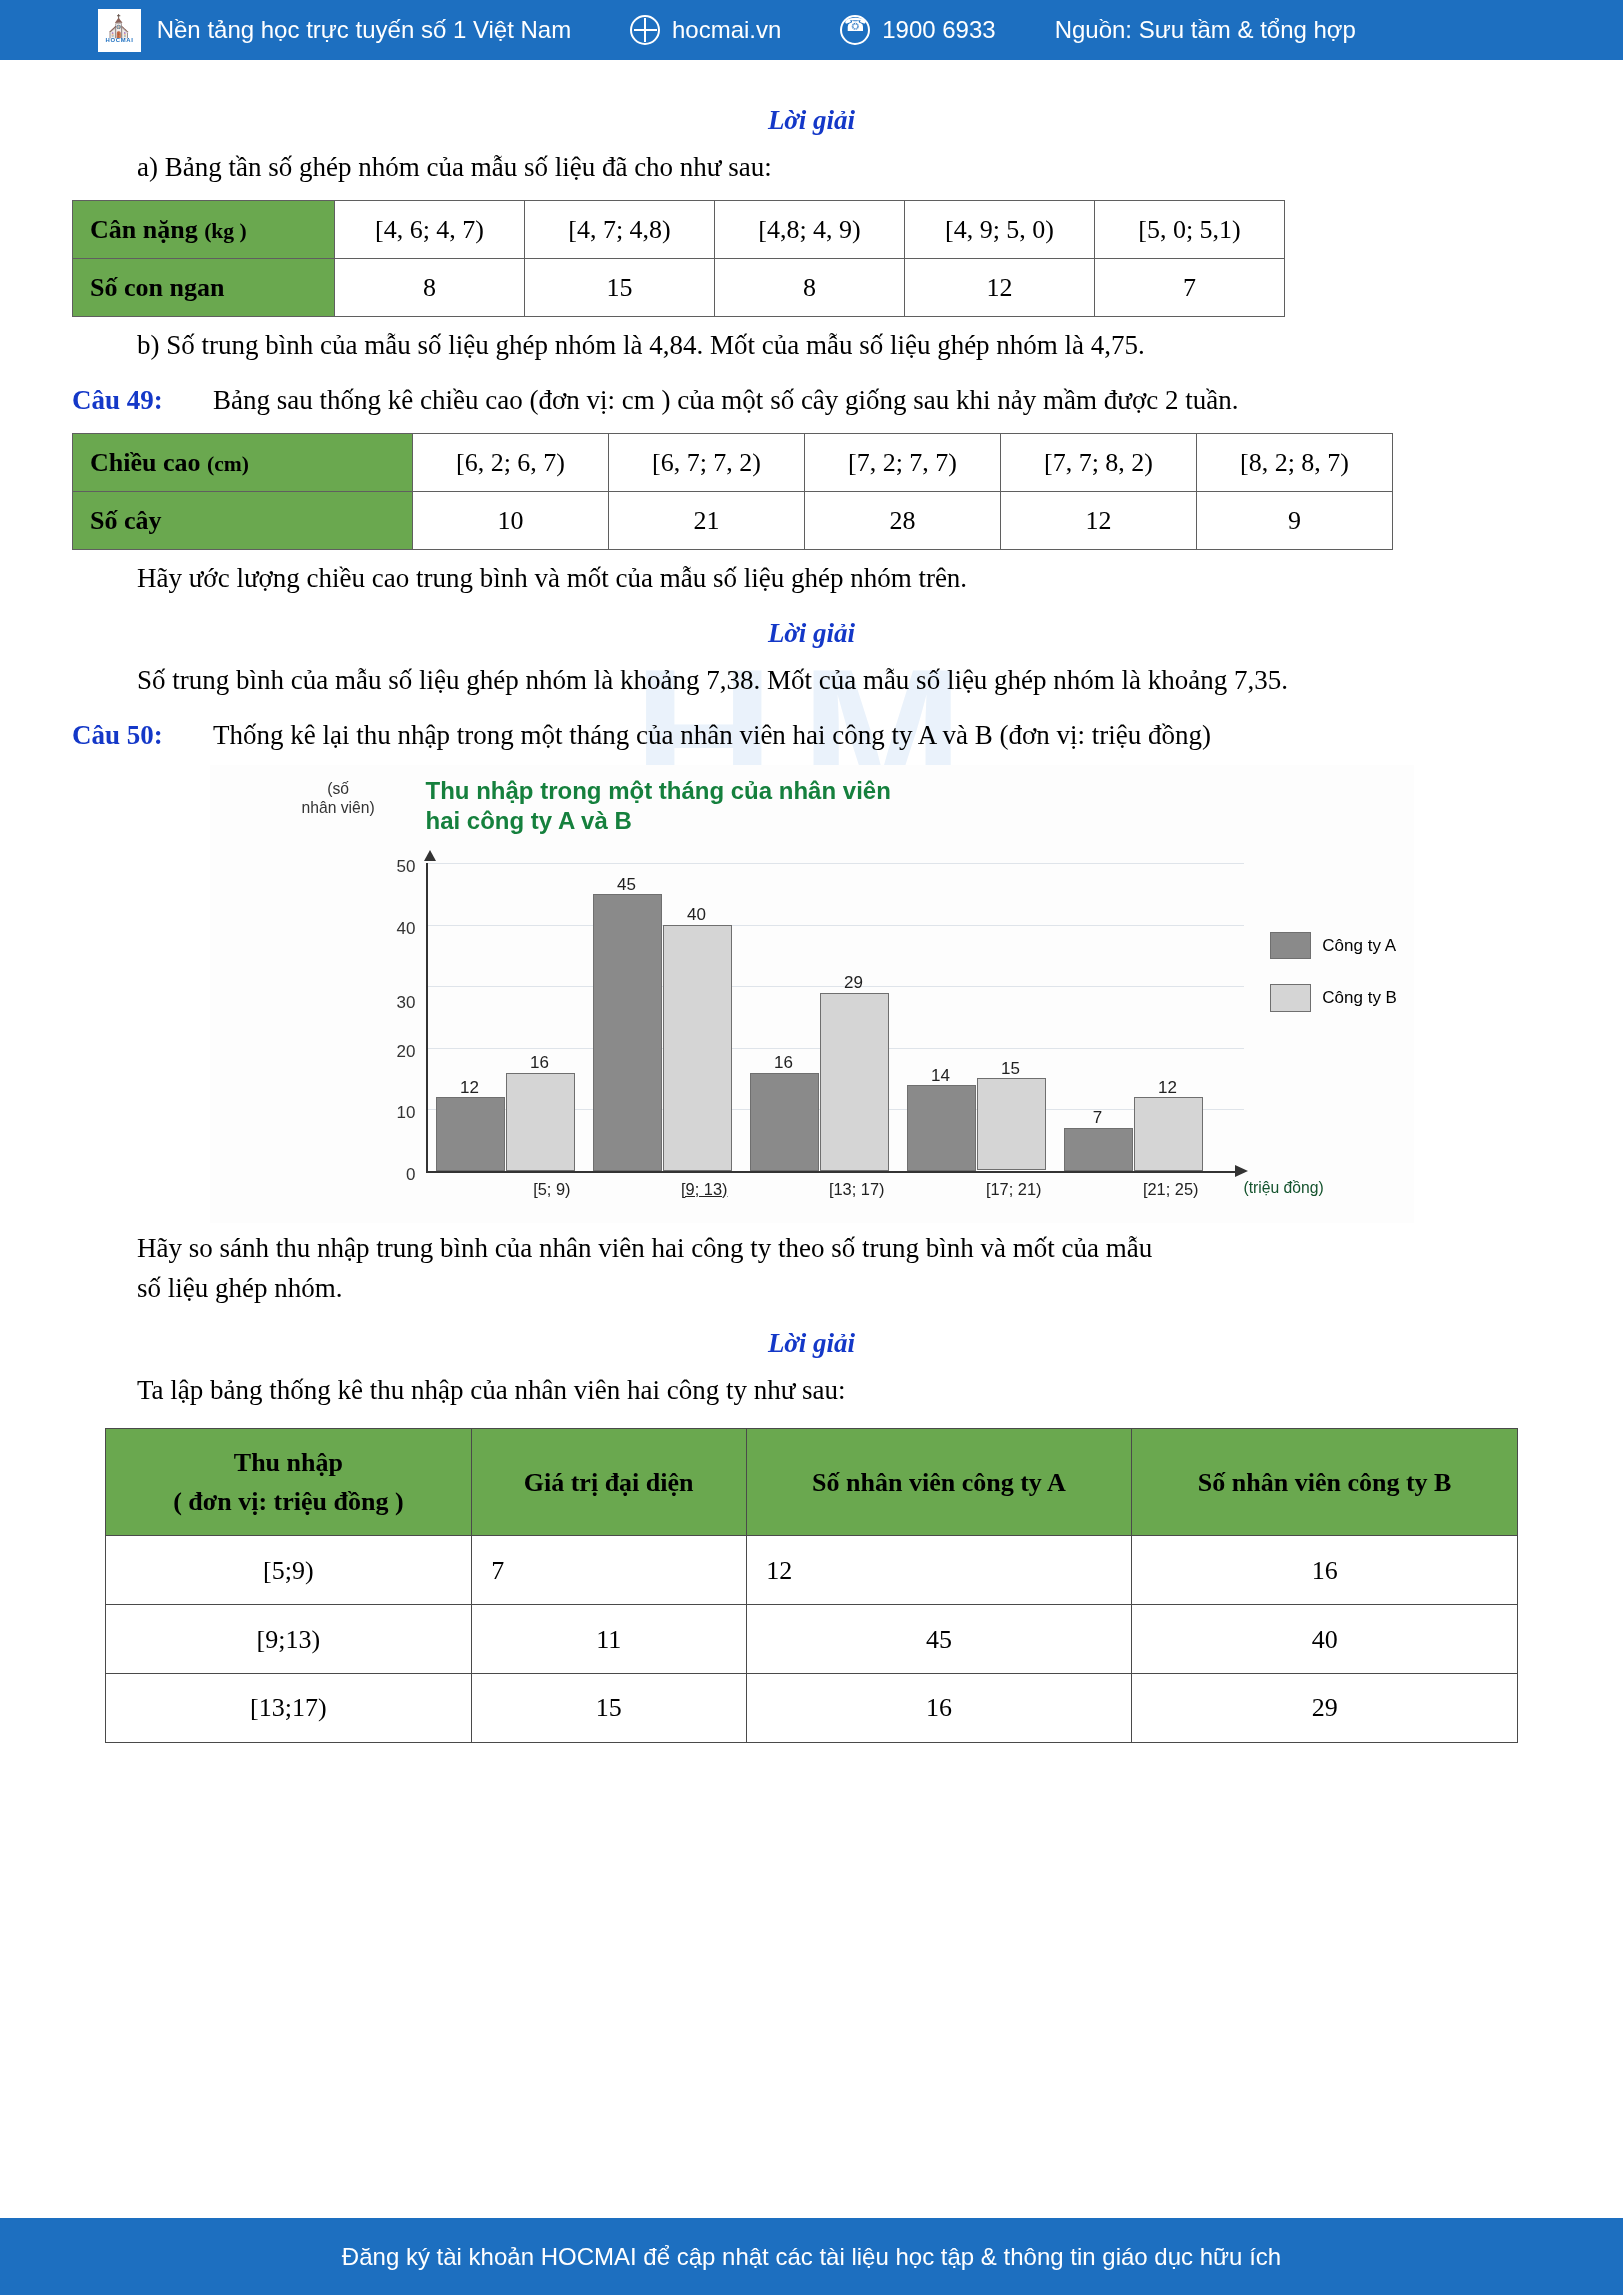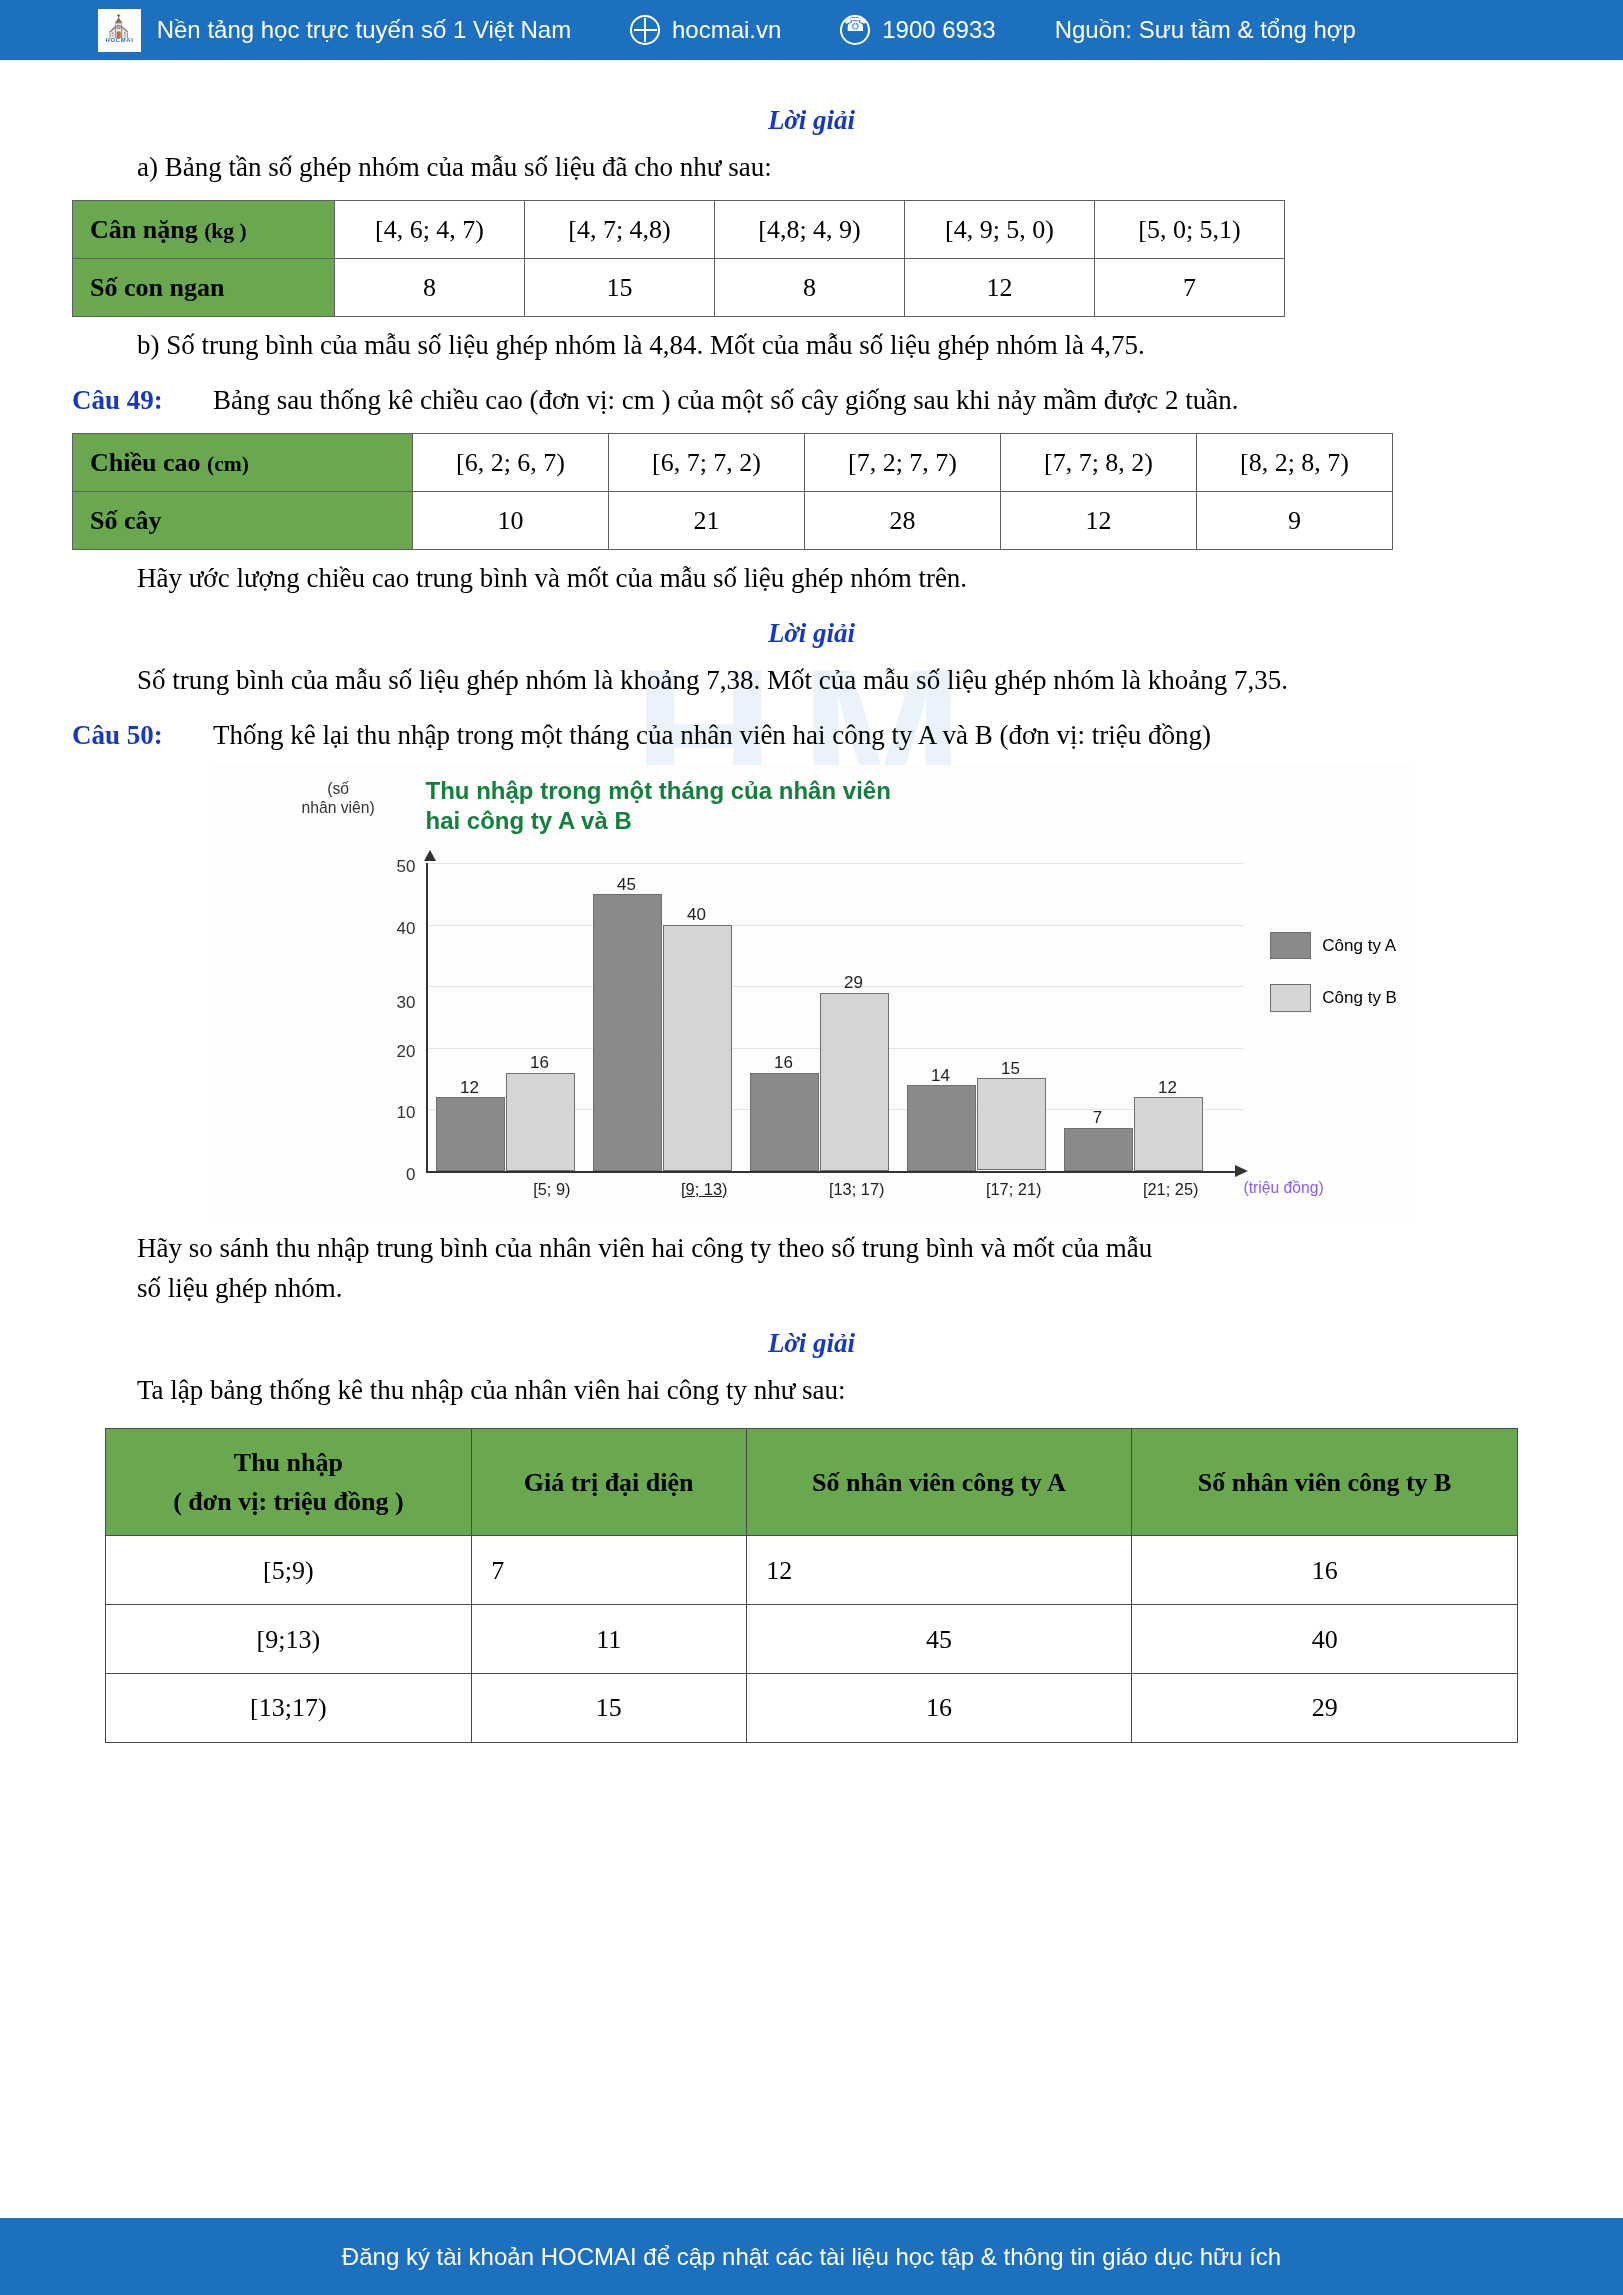--- a/index.html
+++ b/index.html
@@ -272,21 +272,21 @@
     top:412px;
     font-size:16.4px;
     color:#222;
     text-align:right;
     width:131px;
   }
   .xunit {
     position:absolute;
     top:411px; left:1034px;
     font-size:15.7px;
-    color:#8b5cf6;
+    color:#14532d;
   }
   .legend {
     position:absolute;
     left:1060px; top:167px;
     font-size:17px;
   }
   .legend .row { display:flex; align-items:center; margin-bottom:25px; }
   .legend .swatch {
     width:41px; height:27.5px;
     border:0.7px solid #6f6f6f;

